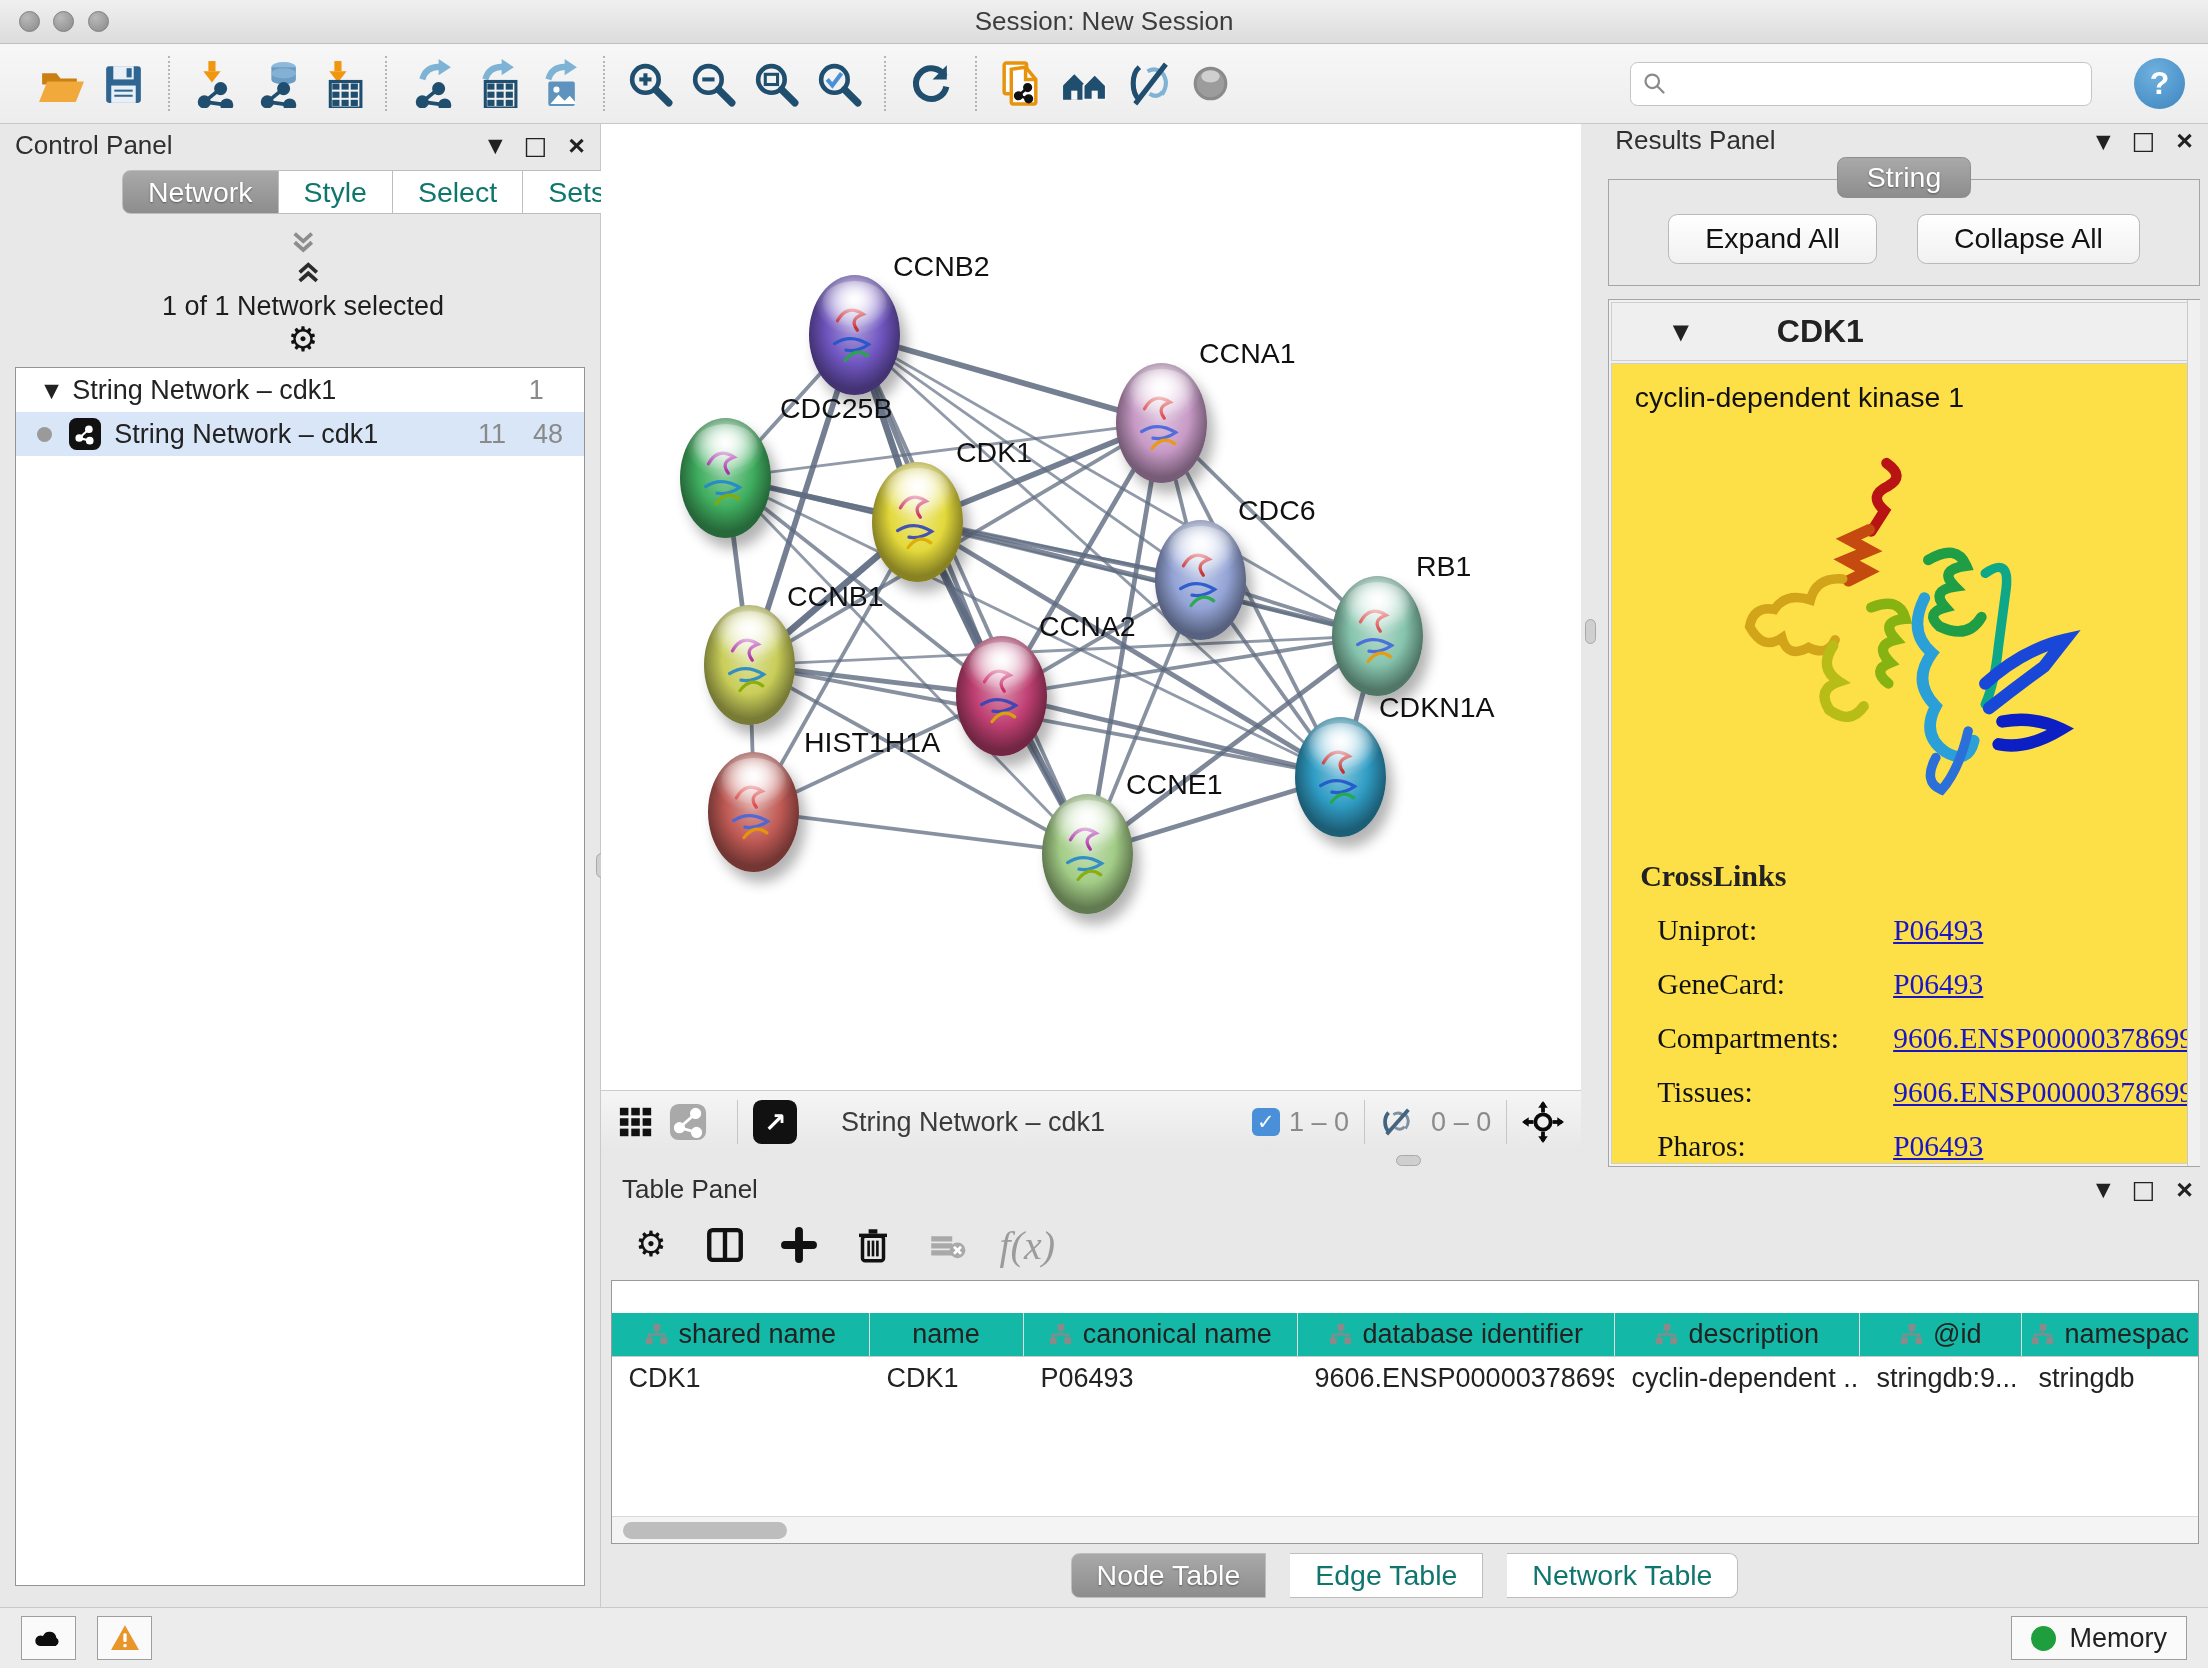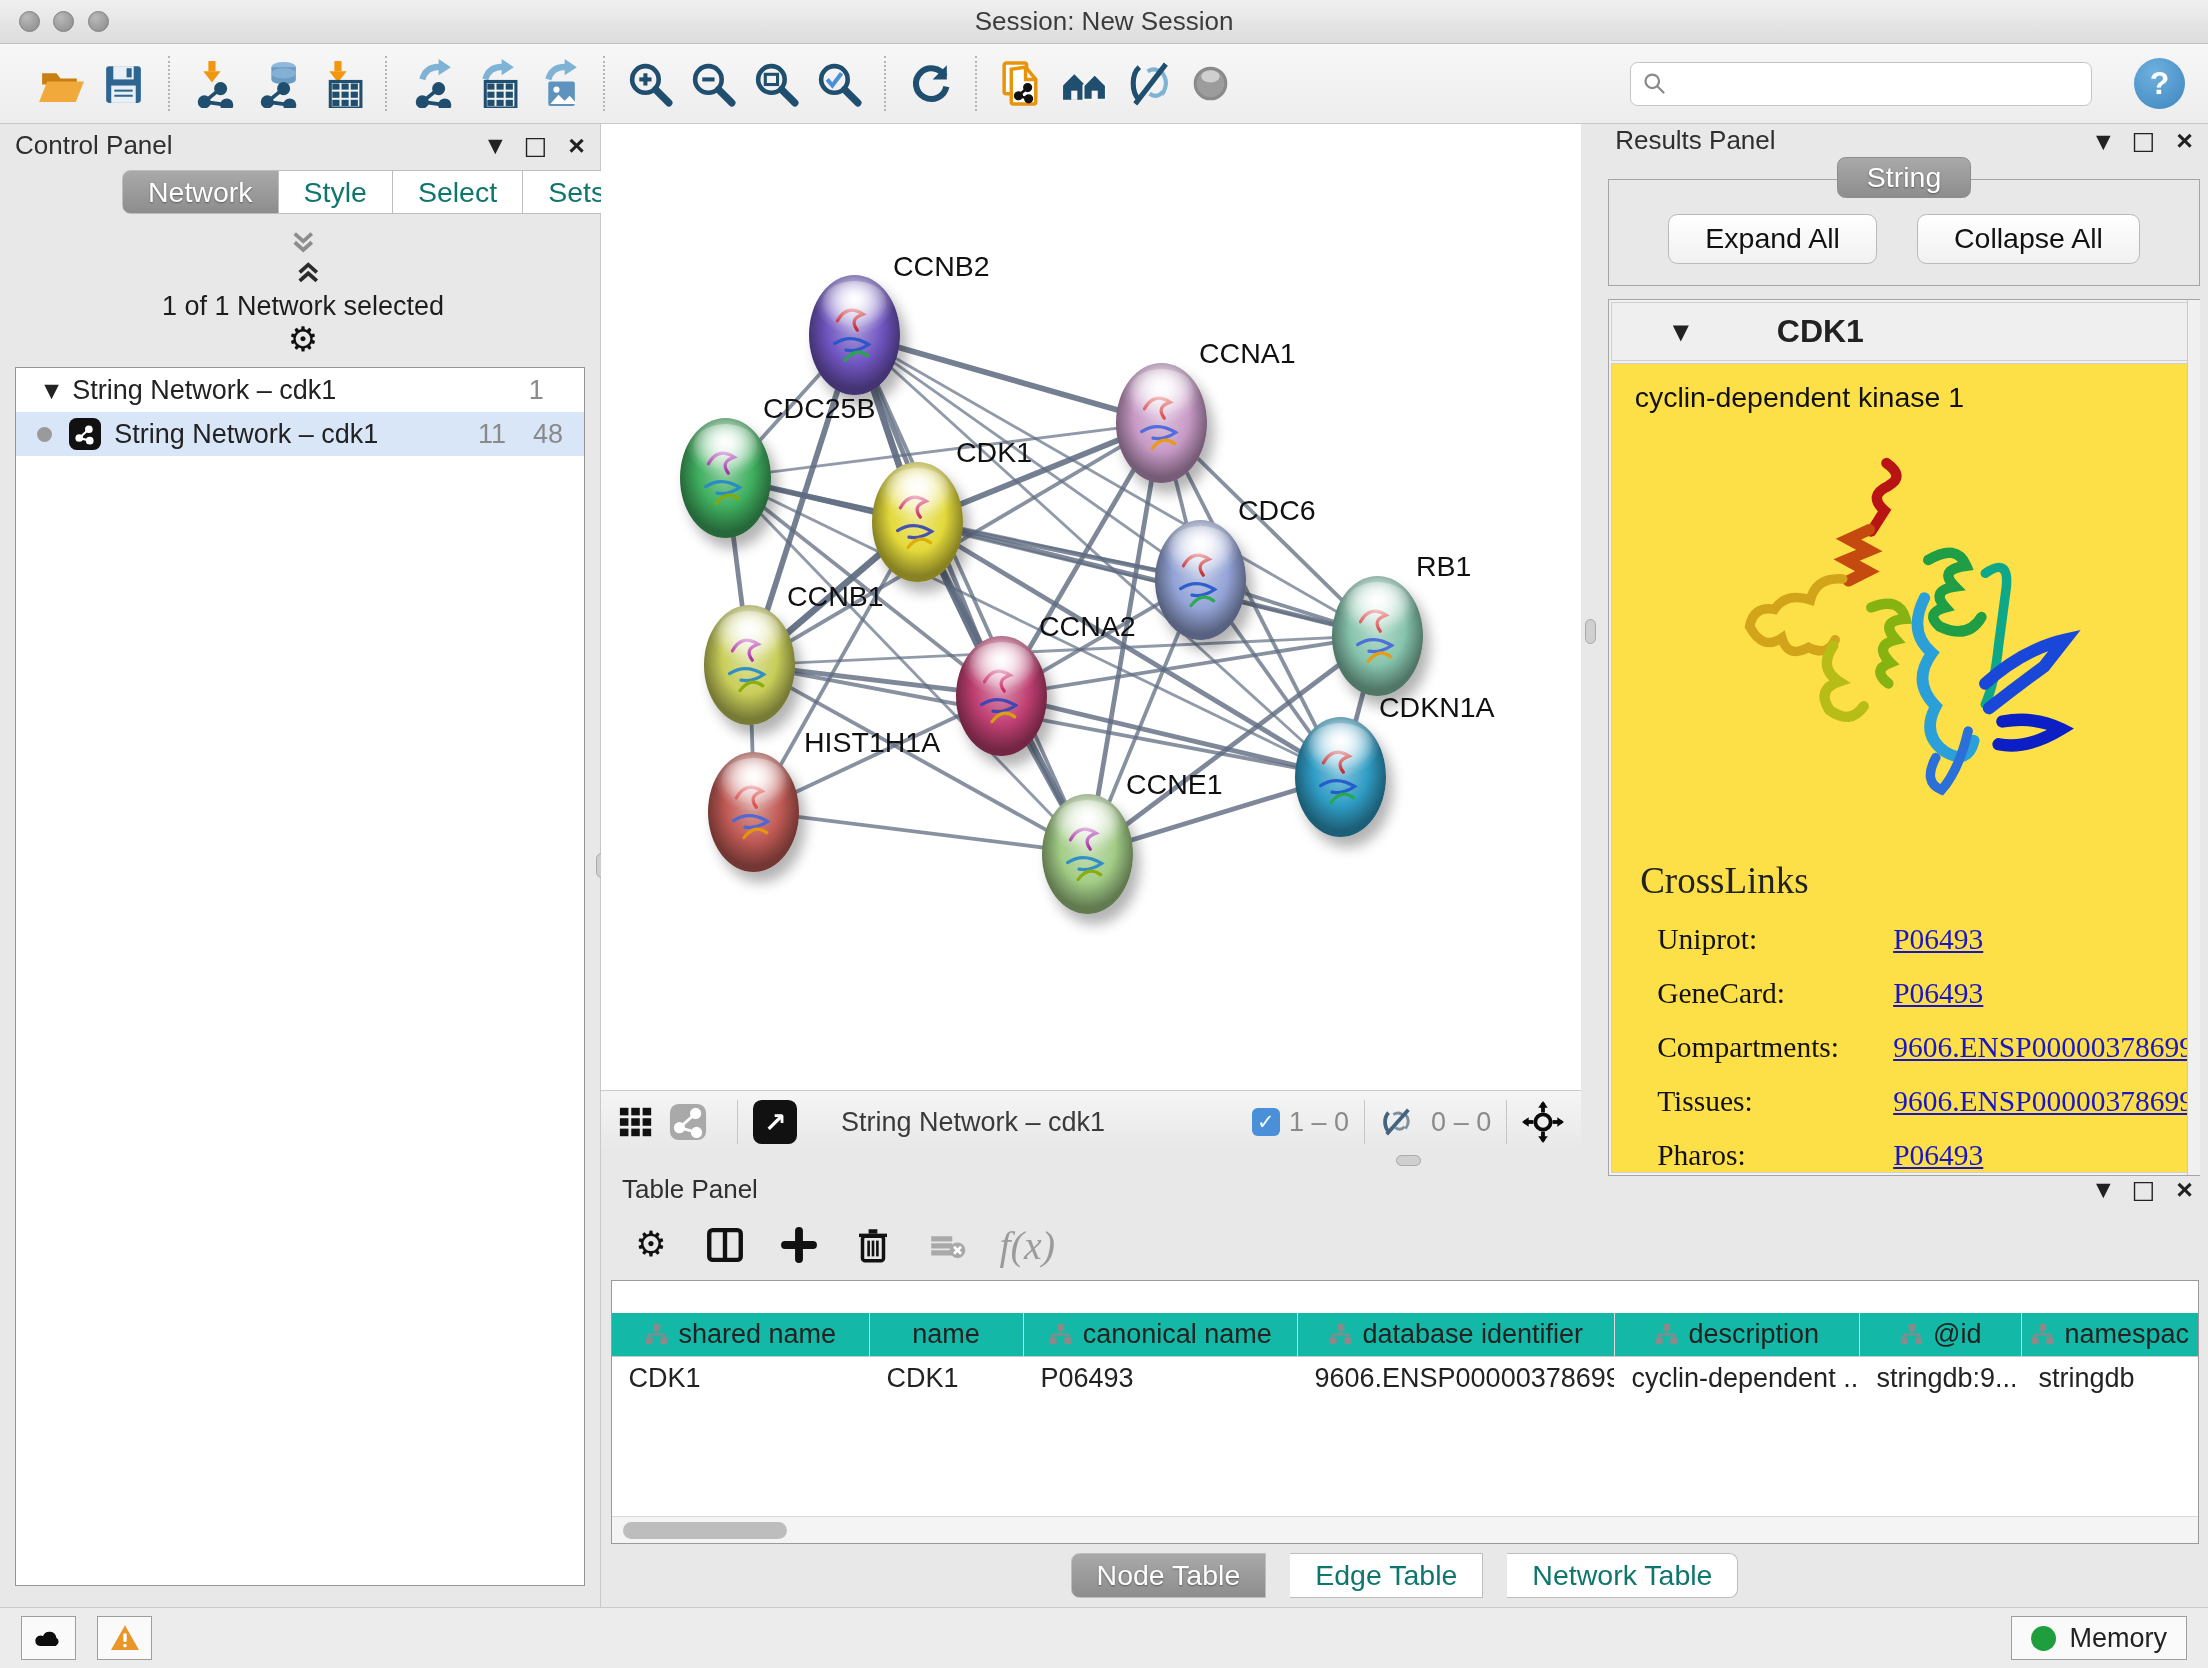--- a/index.html
+++ b/index.html
@@ -111,21 +111,21 @@
     display:flex; flex-direction:column; flex:0 0 805px; position:relative; }
   .rp-entry-head { height:59px; display:flex; align-items:center; border:1px solid #cfcfcf;
     margin:1.9px; background:#efefef; }
   .rp-entry-head .tri { font-family:"DejaVu Sans",sans-serif; font-size:21px; margin:0 0 0 61px; }
   .rp-entry-head .gene { font-size:32px; font-weight:bold; margin-left:88px; }
   .rp-entry-body { border:1px solid #cfcfcf; margin:0 1.9px 1.9px 1.9px; flex:1; background:#fde047;
     padding:9.5px 0 0 0; }
   .rp-desc { font-size:28.5px; padding:7.6px 0 0 23px; color:#111; }
   .protein-wrap { display:flex; justify-content:center; padding:32px 0 7.6px 0; }
   .crosslinks { font-family:"Liberation Serif", serif; padding:25px 0 0 28.5px; }
-  .cl-title { font-size:37px; font-weight:normal; }
+  .cl-title { font-size:30px; font-weight:bold; }
   .cl-row { display:flex; font-size:29.5px; margin-top:21px; padding-left:17px; }
   .cl-label { width:236px; color:#111; }
   .cl-value { color:#1a16c8; text-decoration:underline; }
   .rp-vscroll { position:absolute; right:-1px; top:0; bottom:0; width:13.3px; background:#f0f0f0;
     border-left:1px solid #c9c9c9; }
 
   
   .table-panel { flex:1; background:#e8e8e8; display:flex; flex-direction:column; }
   .tp-toolbar { height:70px; display:flex; align-items:center; padding-left:28.5px; gap:32px; }
   .tp-ic { display:flex; align-items:center; }
@@ -521,21 +521,21 @@
               <div class="node" style="left: 79px; top: 294px; background: radial-gradient(62% 42% at 50% 20%, rgba(255, 255, 255, 0.92), rgba(255, 255, 255, 0) 72%), radial-gradient(52% 52% at 50% 44%, rgb(144, 208, 162), rgb(63, 174, 95) 58%, rgb(38, 104, 57) 98%);">
                 <svg width="91" height="120" viewBox="0 0 96 126">
                   <g fill="none" stroke-linecap="round" stroke-width="3.4" opacity=".9">
                     <path d="M30 48 q10 -18 27 -7 q-15 5 -6 17" stroke="#aa22aa"></path>
                     <path d="M27 72 q17 -11 36 1 q-12 8 -24 6" stroke="#2288cc"></path>
                     <path d="M38 90 q11 -15 24 -5" stroke="#88aa00"></path>
                   </g>
                 </svg>
                 <div class="shine"></div>
               </div>
-              <div class="node-label" style="left: 162px; top: 268px;">CDC25B</div>
+              <div class="node-label" style="left: 179px; top: 268px;">CDC25B</div>
               <div class="node" style="left: 271px; top: 338px; background: radial-gradient(62% 42% at 50% 20%, rgba(255, 255, 255, 0.92), rgba(255, 255, 255, 0) 72%), radial-gradient(52% 52% at 50% 44%, rgb(239, 233, 141), rgb(227, 217, 59) 58%, rgb(136, 130, 35) 98%);">
                 <svg width="91" height="120" viewBox="0 0 96 126">
                   <g fill="none" stroke-linecap="round" stroke-width="3.4" opacity=".9">
                     <path d="M30 48 q10 -18 27 -7 q-15 5 -6 17" stroke="#cc2266"></path>
                     <path d="M27 72 q17 -11 36 1 q-12 8 -24 6" stroke="#3344bb"></path>
                     <path d="M38 90 q11 -15 24 -5" stroke="#ddaa00"></path>
                   </g>
                 </svg>
                 <div class="shine"></div>
               </div>

